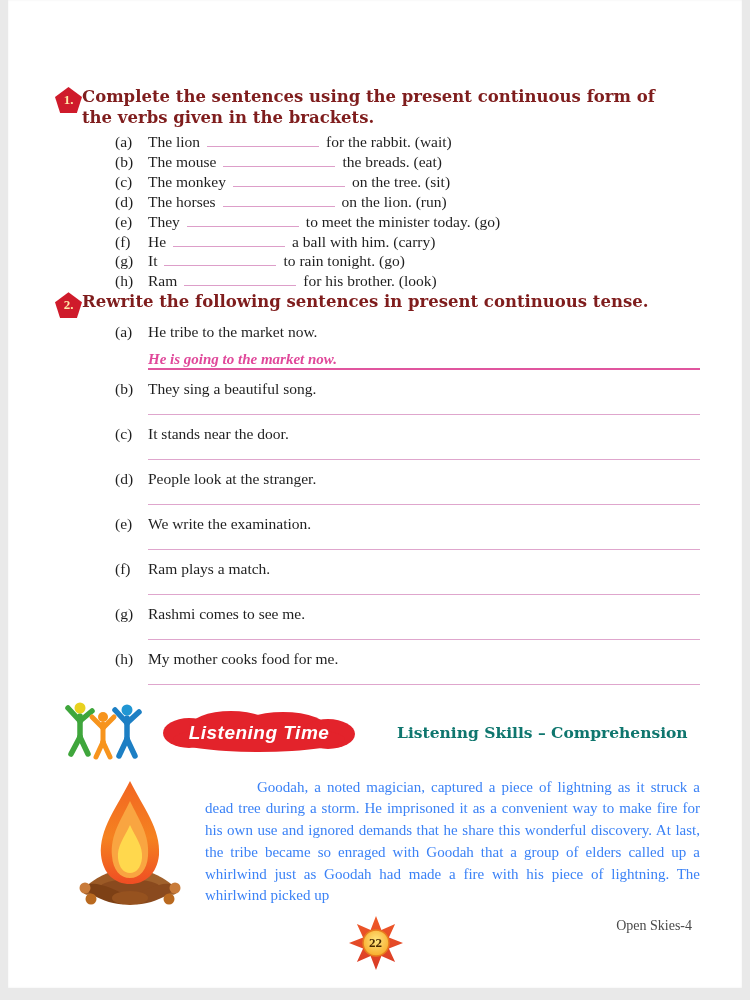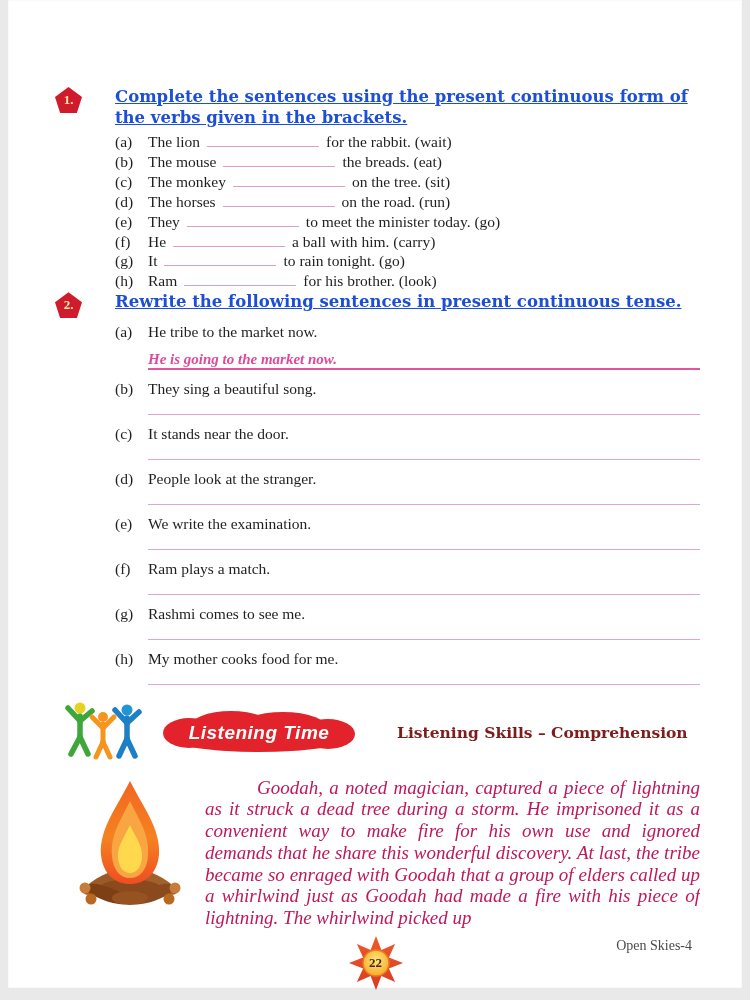--- a/index.html
+++ b/index.html
@@ -24,25 +24,23 @@
     flex: 0 0 auto;
     width: 27px; height: 26px;
     background: #cf1b2b;
     clip-path: polygon(50% 0, 100% 38%, 81% 100%, 19% 100%, 0 38%);
     color: #ffe9a8;
     font: bold 13px/26px "Liberation Serif", serif;
     text-align: center;
     margin-top: 1px;
   }
   .ex-title {
-    margin-left: 33px;
     font: bold 16.5px/21px "DejaVu Serif", serif;
-    color: #1d4ed8;
+    color: #7f1d1d;
     width: 592px;
-    text-decoration: underline;
   }
 
   
   .q-block { padding-left: 60px; }
   .q-row { display: flex; font-size: 15.5px; line-height: 19.9px; }
   .q-label { flex: 0 0 33px; }
   .q-text { flex: 1; }
   .blank {
     display: inline-block;
     width: 112px; height: 13px;
@@ -75,39 +73,38 @@
   .lt-badge-label {
     position: absolute; left: 0; top: 0; width: 100%; height: 100%;
     display: flex; align-items: center; justify-content: center;
     font: bold italic 19px "Liberation Sans", sans-serif;
     color: #ffffff;
     letter-spacing: .5px;
   }
   .lt-subtitle {
     margin-left: 40px;
     font: bold 15.5px "DejaVu Serif", serif;
-    color: #7f1d1d;
+    color: #0f766e;
   }
 
   .red-instruction {
     margin-top: 22px;
     font: bold 17px/20.5px "DejaVu Serif", serif;
     color: #d9262c;
     text-align: justify;
   }
 
   
   .passage-wrap { margin-top: 12px; overflow: hidden; }
   .campfire-icon { float: left; width: 122px; height: 132px; margin: 0 14px 0 14px; }
   .passage {
-    font-size: 19px; line-height: 21.8px;
+    font-size: 15px; line-height: 21.8px;
     text-align: justify;
     text-indent: 52px;
-    color: #be185d;
-    font-style: italic;
+    color: #3b82f6;
   }
 
   
   .footer { position: relative; height: 62px; margin-top: 2px; }
   .star-badge {
     position: absolute; left: 50%; top: 4px;
     width: 56px; height: 56px; margin-left: -30px;
   }
   .star-num {
     position: absolute; left: 0; top: 0; width: 56px; height: 56px;
@@ -138,21 +135,21 @@
     <div class="q-row">
       <span class="q-label">(b)</span>
       <span class="q-text"><span>The mouse</span><span class="blank"></span><span>the breads. (eat)</span></span>
     </div>
     <div class="q-row">
       <span class="q-label">(c)</span>
       <span class="q-text"><span>The monkey</span><span class="blank"></span><span>on the tree. (sit)</span></span>
     </div>
     <div class="q-row">
       <span class="q-label">(d)</span>
-      <span class="q-text"><span>The horses</span><span class="blank"></span><span>on the road. (run)</span></span>
+      <span class="q-text"><span>The horses</span><span class="blank"></span><span>on the lion. (run)</span></span>
     </div>
     <div class="q-row">
       <span class="q-label">(e)</span>
       <span class="q-text"><span>They</span><span class="blank"></span><span>to meet the minister today. (go)</span></span>
     </div>
     <div class="q-row">
       <span class="q-label">(f)</span>
       <span class="q-text"><span>He</span><span class="blank"></span><span>a ball with him. (carry)</span></span>
     </div>
     <div class="q-row">

